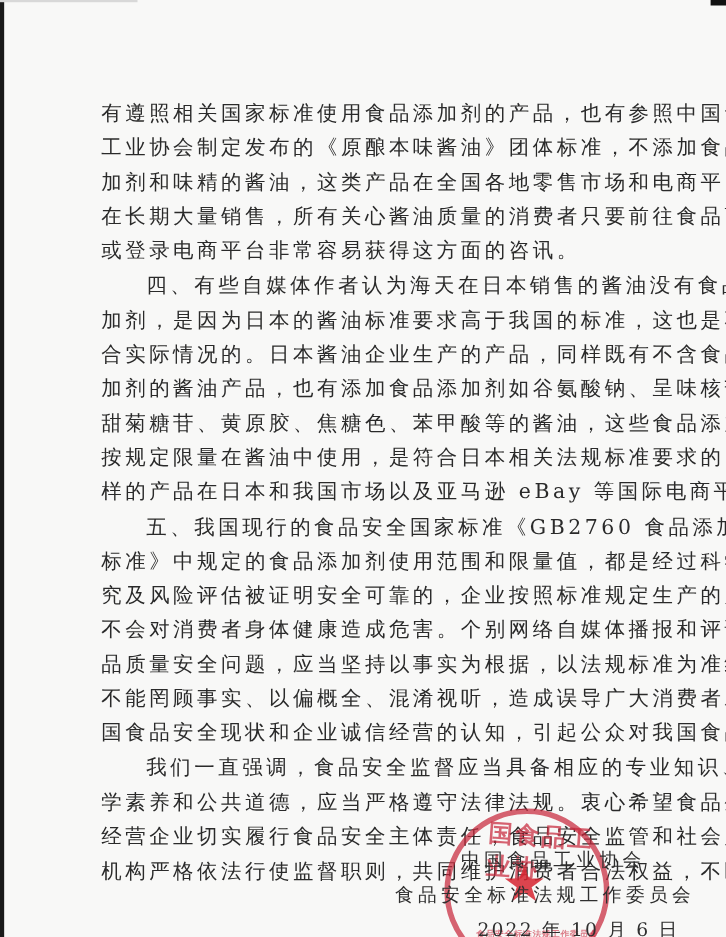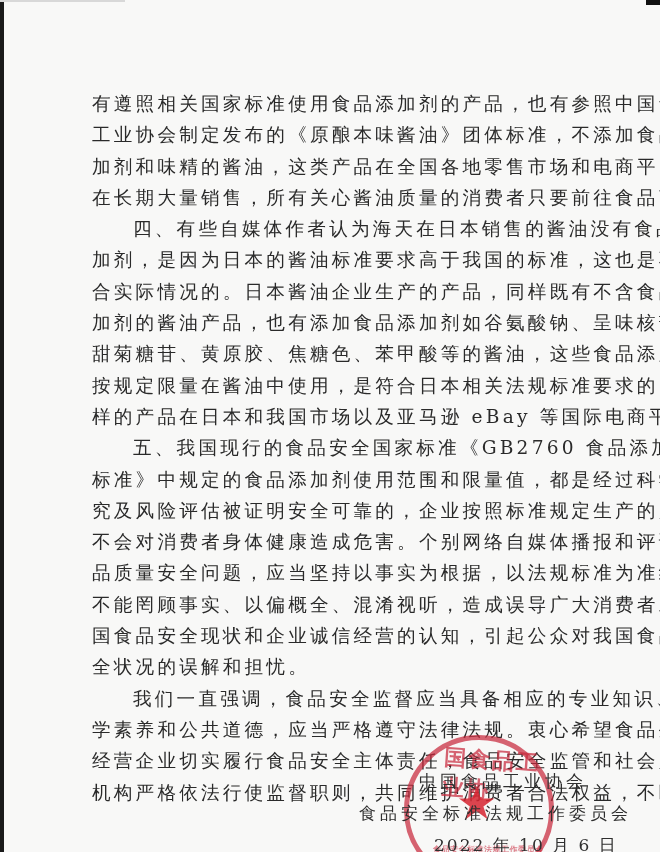--- a/index.html
+++ b/index.html
@@ -119,35 +119,35 @@
 </head>
 <body>
 
 <div class="left-edge"></div>
 <div class="page">
   <div class="body-text" id="body-text">
       <span class="line">有遵照相关国家标准使用食品添加剂的产品，也有参照中国食品</span>
       <span class="line">工业协会制定发布的《原酿本味酱油》团体标准，不添加食品添</span>
       <span class="line">加剂和味精的酱油，这类产品在全国各地零售市场和电商平台都</span>
       <span class="line">在长期大量销售，所有关心酱油质量的消费者只要前往食品商超</span>
+      <span class="line">或登录电商平台非常容易获得这方面的咨讯。</span>
       <span class="line indent">四、有些自媒体作者认为海天在日本销售的酱油没有食品添</span>
       <span class="line">加剂，是因为日本的酱油标准要求高于我国的标准，这也是不符</span>
       <span class="line">合实际情况的。日本酱油企业生产的产品，同样既有不含食品添</span>
       <span class="line">加剂的酱油产品，也有添加食品添加剂如谷氨酸钠、呈味核苷酸、</span>
       <span class="line">甜菊糖苷、黄原胶、焦糖色、苯甲酸等的酱油，这些食品添加剂</span>
       <span class="line">按规定限量在酱油中使用，是符合日本相关法规标准要求的，这</span>
       <span class="line">样的产品在日本和我国市场以及亚马逊 eBay 等国际电商平台都</span>
       <span class="line indent">五、我国现行的食品安全国家标准《GB2760 食品添加剂使用</span>
       <span class="line">标准》中规定的食品添加剂使用范围和限量值，都是经过科学研</span>
       <span class="line">究及风险评估被证明安全可靠的，企业按照标准规定生产的产品，</span>
       <span class="line">不会对消费者身体健康造成危害。个别网络自媒体播报和评论食</span>
       <span class="line">品质量安全问题，应当坚持以事实为根据，以法规标准为准绳，</span>
       <span class="line">不能罔顾事实、以偏概全、混淆视听，造成误导广大消费者对我</span>
       <span class="line">国食品安全现状和企业诚信经营的认知，引起公众对我国食品安</span>
-      <span class="line">全状况的误解和担忧。</span>
       <span class="line indent">我们一直强调，食品安全监督应当具备相应的专业知识、科</span>
       <span class="line">学素养和公共道德，应当严格遵守法律法规。衷心希望食品生产</span>
       <span class="line">经营企业切实履行食品安全主体责任，食品安全监管和社会监督</span>
       <span class="line">机构严格依法行使监督职则，共同维护消费者合法权益，不断提</span>
     </div>
 
   <div class="stamp">
     <span class="stamp-arc">国食品工业协</span>
     <span class="stamp-star">★</span>
     <span class="stamp-bottom">食品安全标准法规工作委员会</span>

